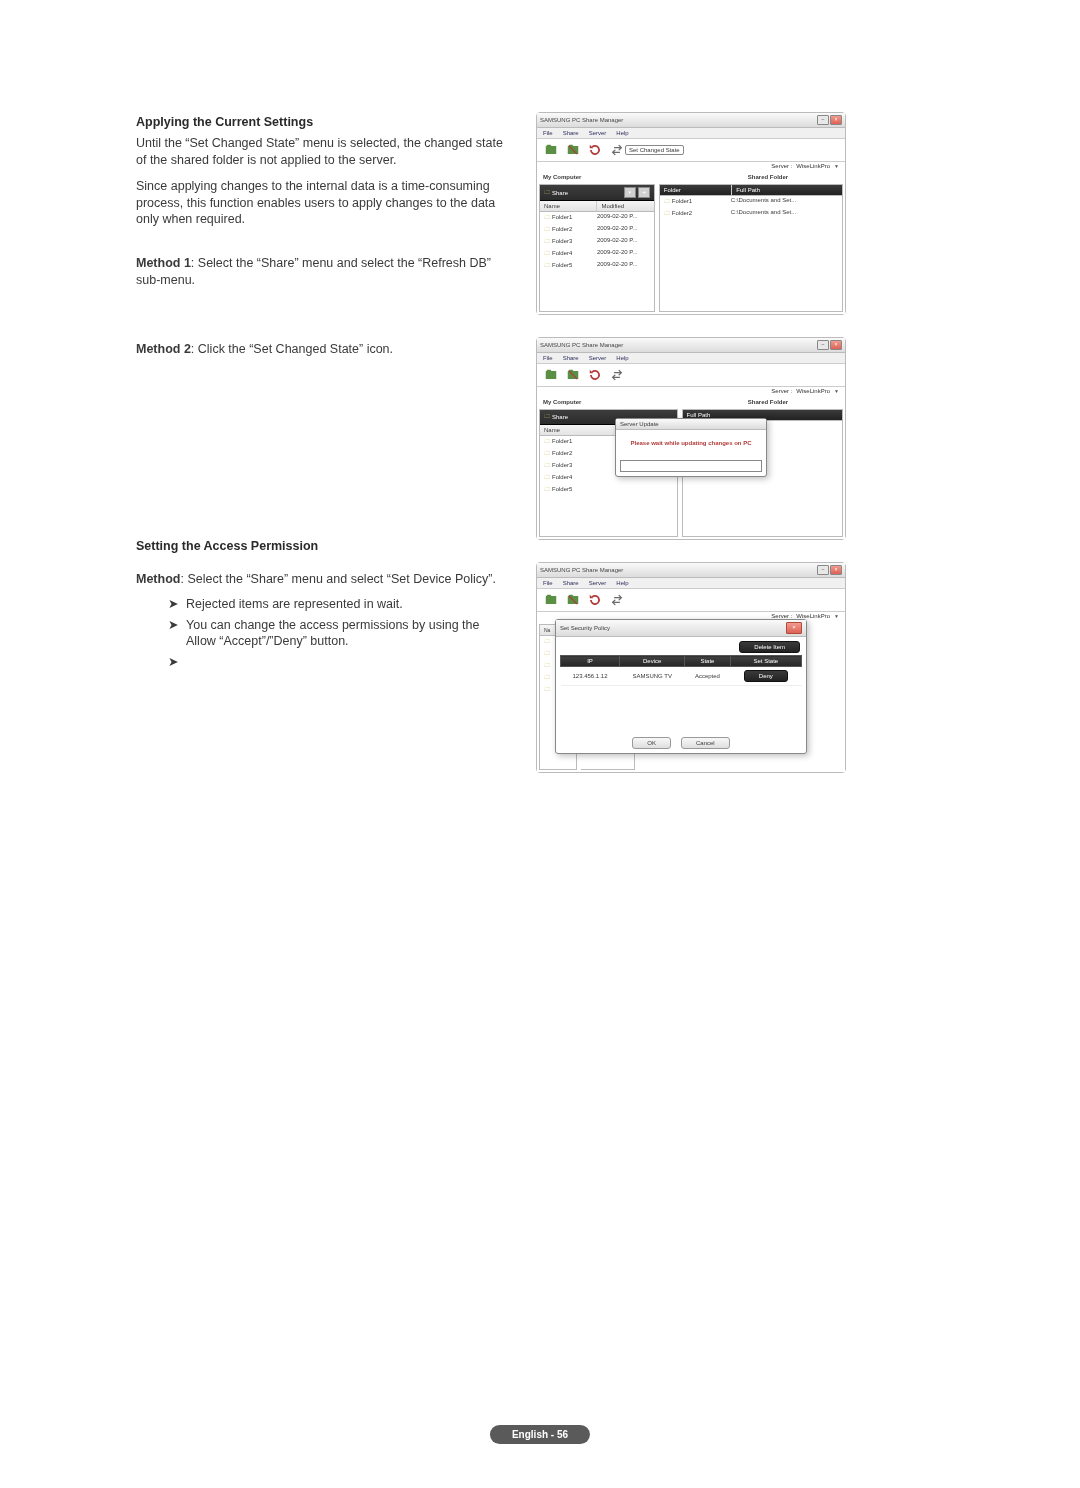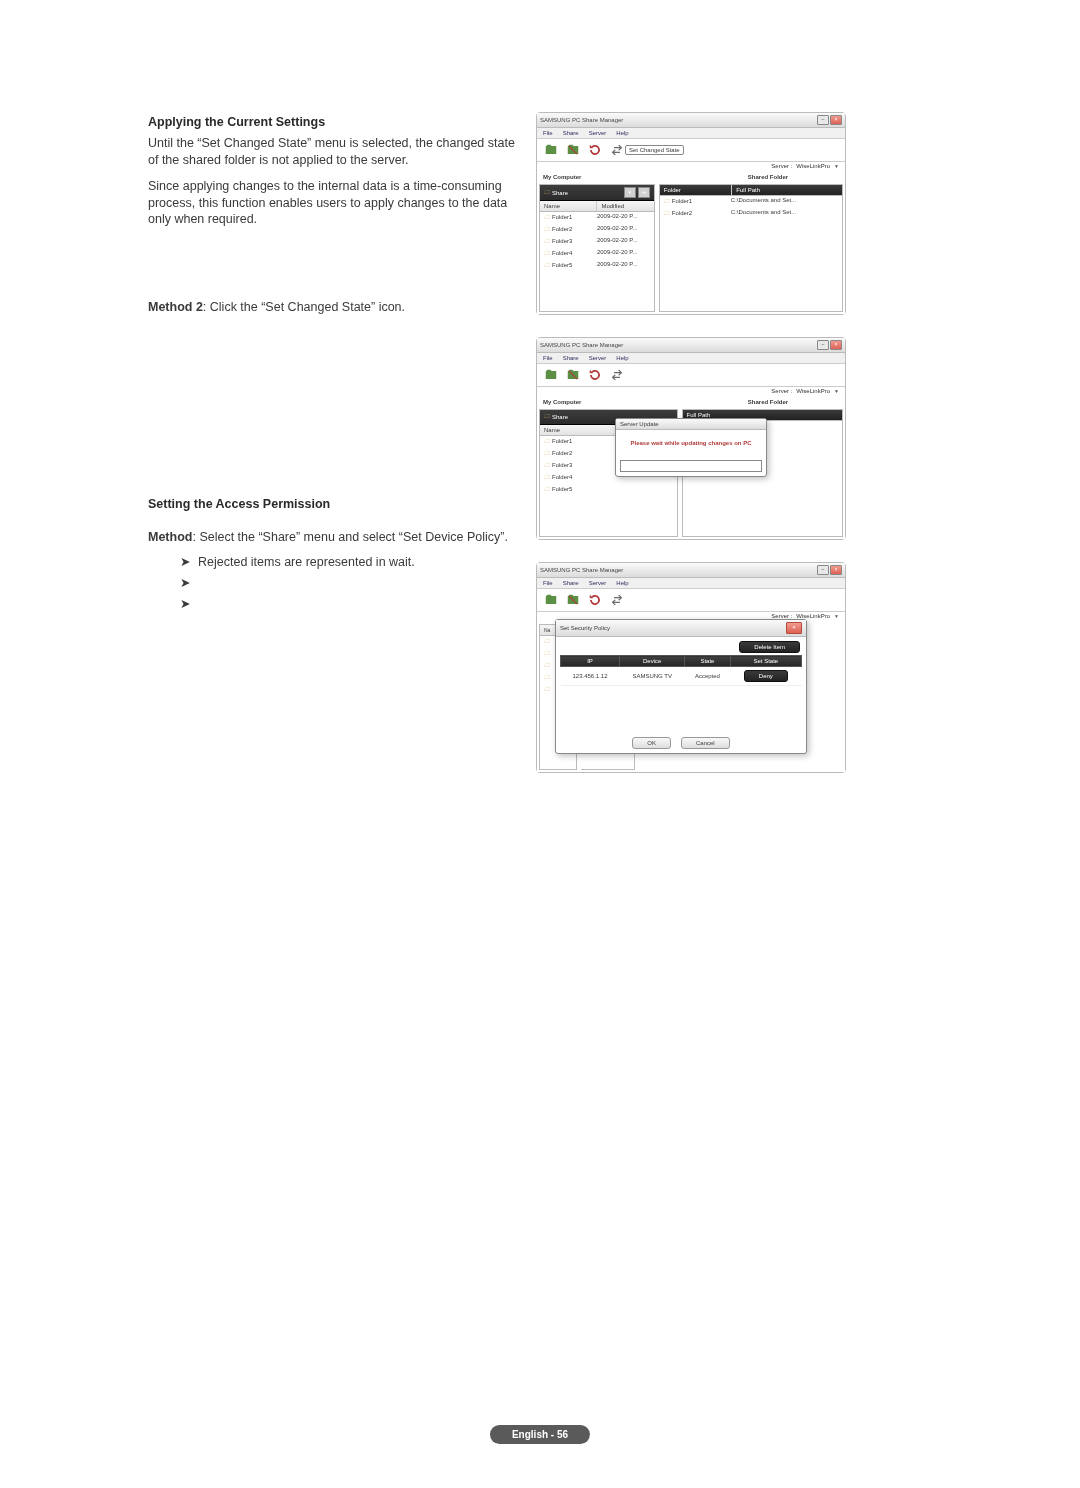--- a/index.html
+++ b/index.html
@@ -12,21 +12,21 @@
     color: #3a3a3a;
     position: relative;
   }
   .page {
     width: 1080px;
     height: 1488px;
     position: relative;
   }
   .left-col {
     position: absolute;
-    left: 148px;
+    left: 136px;
     top: 114px;
     width: 370px;
     font-size: 12.5px;
     line-height: 1.35;
   }
   .right-col {
     position: absolute;
     left: 536px;
     top: 112px;
     width: 310px;
@@ -142,20 +142,23 @@
 <div class="page">
 
 <div class="left-col">
 
   <div class="heading">Applying the Current Settings</div>
   <div class="para">Until the “Set Changed State” menu is selected, the changed state of the shared folder is not applied to the server.</div>
   <div class="para">Since applying changes to the internal data is a time-consuming process, this function enables users to apply changes to the data only when required.</div>
 
   <div class="gap-sm"></div>
 
+  <div class="method-line">
+    <span class="bold">Method 1</span><span>: Select the “Share” menu and select the “Refresh DB” sub-menu.</span>
+  </div>
 
   <div class="gap-md"></div>
 
   <div class="method-line">
     <span class="bold">Method 2</span><span>: Click the “Set Changed State” icon.</span>
   </div>
 
   <div class="gap-lg"></div>
 
   <div class="heading">Setting the Access Permission</div>
@@ -165,20 +168,21 @@
   <div class="method-line">
     <span class="bold">Method</span><span>: Select the “Share” menu and select “Set Device Policy”.</span>
   </div>
 
   <div class="bullet-row">
     <span class="bullet-glyph">➤</span>
     <span class="bullet-text">Rejected items are represented in wait.</span>
   </div>
   <div class="bullet-row">
     <span class="bullet-glyph">➤</span>
+    <span class="bullet-text">You can change the access permissions by using the Allow “Accept”/”Deny” button.</span>
   </div>
   <div class="bullet-row">
     <span class="bullet-glyph">➤</span>
   </div>
 
 </div>
 
 <div class="right-col">
 
   <div class="screenshot sc-wrap">

